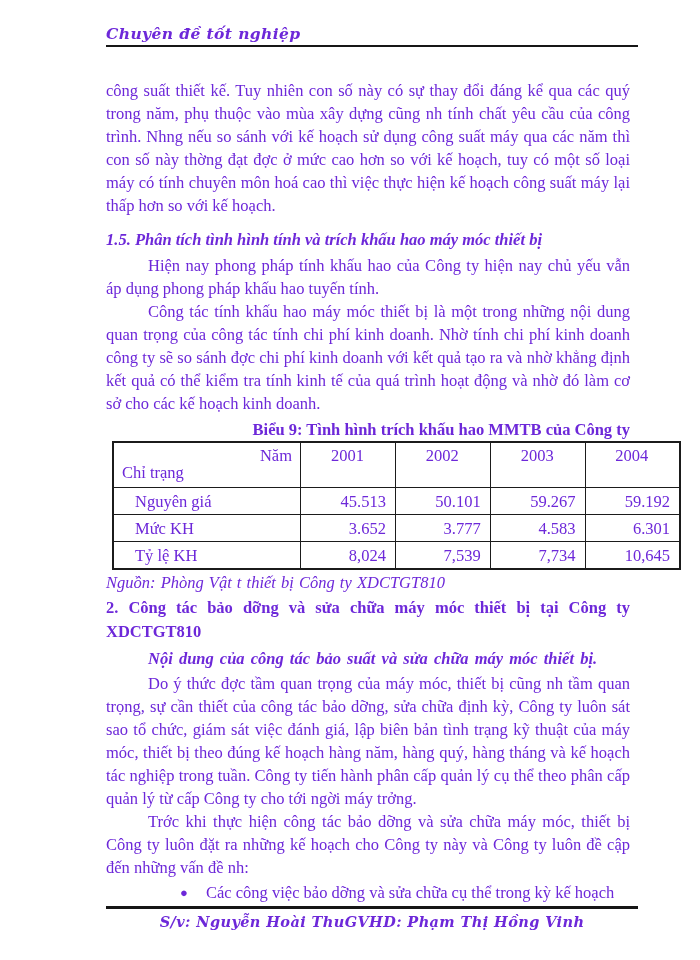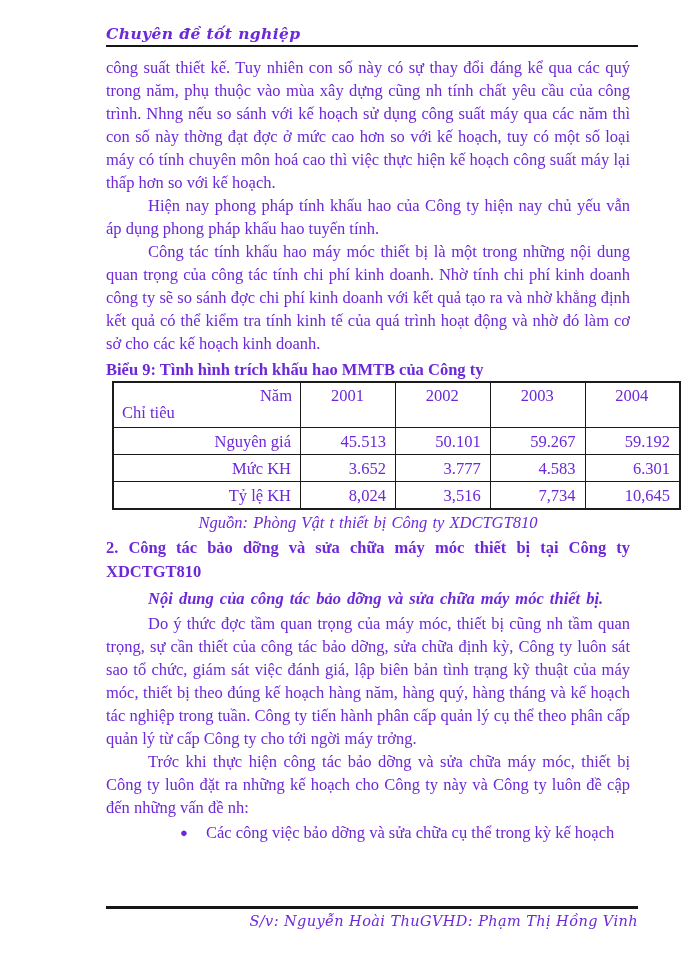--- a/index.html
+++ b/index.html
@@ -20,46 +20,46 @@
     padding-bottom:2px;
     font-family:"DejaVu Serif",serif;
     font-style:italic;font-weight:bold;
     font-size:15.5px;letter-spacing:.4px;
   }
   
   .running-footer{
     position:absolute;left:106px;right:62px;top:906px;
     border-top:3px solid #161616;
     padding-top:4px;
-    display:flex;justify-content:flex-end;
+    display:flex;justify-content:center;
     font-family:"DejaVu Serif",serif;
-    font-style:italic;font-weight:normal;
+    font-style:italic;font-weight:bold;
     font-size:14.5px;letter-spacing:.4px;
   }
   
   .content{
-    position:absolute;left:106px;right:70px;top:56px;
+    position:absolute;left:106px;right:70px;top:79px;
     font-size:16.5px;line-height:23px;text-align:justify;
   }
   p{margin:0;text-indent:42px;}
   p.no-indent{text-indent:0;}
   .h-bold-italic{
     font-weight:bold;font-style:italic;
     margin:11px 0 3px 0;text-indent:0;
   }
   .h-section{
     font-weight:bold;margin:2px 0 0 0;text-indent:0;
     line-height:24px;
   }
   .h-sub{
     font-weight:bold;font-style:italic;
     margin:3px 0 2px 0;text-indent:42px;word-spacing:2px;
   }
   .tbl-caption{
-    font-weight:bold;text-align:left;margin:3px 0 0 0;text-indent:0;
+    font-weight:bold;text-align:right;margin:3px 0 0 0;text-indent:0;
   }
   .tbl-unit{
     text-align:right;margin:0;text-indent:0;line-height:21px;
   }
   table.dep{
     border-collapse:collapse;
     margin-left:6px;
     width:569px;
     table-layout:fixed;
   }
@@ -68,64 +68,65 @@
     font-size:16.5px;
     padding:1px 9px 1px 8px;
     height:24px;
   }
   table.dep tr.hdr td{border-bottom:1.5px solid #1b1b1b;}
   table.dep td.corner{position:relative;height:44px;padding:0;}
   table.dep td.corner .top-right{position:absolute;top:1px;right:8px;}
   table.dep td.corner .bottom-left{position:absolute;bottom:3px;left:8px;}
   table.dep td.year{text-align:center;vertical-align:top;padding-top:1px;}
   table.dep td.num{text-align:right;}
-  table.dep td.lbl{text-align:right;padding-left:21px;}
+  table.dep td.lbl{text-align:left;padding-left:21px;}
   table.dep{border:2px solid #1b1b1b;}
   .tbl-source{
-    font-style:italic;text-align:center;margin:1px 0 0 0;text-indent:0;
+    font-style:italic;text-align:left;margin:1px 0 0 0;text-indent:0;
     word-spacing:1px;
   }
   .bullet-item{
     display:flex;margin:2px 0 0 74px;text-align:left;
   }
   .bullet-glyph{width:26px;flex:0 0 26px;font-size:13px;line-height:23px;}
 </style>
 </head>
 <body>
 
 <div class="page">
 
   <div class="running-header">
     <span>Chuyên đề tốt nghiệp</span>
   </div>
 
   <div class="content">
 
     <p class="no-indent">công suất thiết kế. Tuy nhiên con số này có sự thay đổi đáng kể qua các quý trong năm, phụ thuộc vào mùa xây dựng cũng nh  tính chất yêu cầu của công trình. Nhng  nếu so sánh với kế hoạch sử dụng công suất máy qua các năm thì con số này thờng  đạt đợc  ở mức cao hơn so với kế hoạch, tuy có một số loại máy có tính  chuyên môn hoá cao thì việc thực hiện kế hoạch công suất máy lại thấp hơn so với kế hoạch.</p>
 
+    <p class="h-bold-italic">1.5. Phân tích tình hình tính và trích khấu hao máy móc thiết bị</p>
 
     <p>Hiện nay phong  pháp tính khấu  hao của Công ty hiện nay chủ yếu vẫn áp dụng phong  pháp khấu hao tuyến tính.</p>
 
     <p>Công tác tính khấu hao máy móc thiết bị là một trong những nội dung quan trọng của công tác tính chi phí kinh doanh. Nhờ tính chi phí kinh doanh công ty sẽ so sánh đợc  chi phí kinh doanh với kết quả tạo ra và nhờ khẳng định kết quả có thể kiểm tra tính kinh tế của quá trình hoạt động và nhờ đó làm cơ sở cho các kế hoạch kinh doanh.</p>
 
     <p class="tbl-caption">Biểu 9: Tình hình trích khấu hao MMTB của Công ty</p>
 
     <table class="dep">
       <colgroup>
         <col style="width:170px">
           <col style="width:86px">
           <col style="width:86px">
           <col style="width:86px">
           <col style="width:86px">
       </colgroup>
       <tbody>
           <tr class="hdr">
         <td class="corner">
           <span class="top-right">Năm</span>
-          <span class="bottom-left">Chỉ tiêu</span>
+          <span class="bottom-left">Chỉ trạng</span>
         </td>
         <td class="year">2001</td>
         <td class="year">2002</td>
         <td class="year">2003</td>
         <td class="year">2004</td>
       </tr>
       <tr>
         <td class="lbl">Nguyên giá</td>
         <td class="num">45.513</td>
         <td class="num">50.101</td>
@@ -135,32 +136,32 @@
       <tr>
         <td class="lbl">Mức KH</td>
         <td class="num">3.652</td>
         <td class="num">3.777</td>
         <td class="num">4.583</td>
         <td class="num">6.301</td>
       </tr>
       <tr>
         <td class="lbl">Tỷ lệ KH</td>
         <td class="num">8,024</td>
-        <td class="num">3,516</td>
+        <td class="num">7,539</td>
         <td class="num">7,734</td>
         <td class="num">10,645</td>
       </tr>
     </tbody>
       </table>
 
     <p class="tbl-source">Nguồn: Phòng Vật t  thiết bị Công ty XDCTGT810</p>
 
     <p class="h-section">2. Công tác bảo dỡng   và sửa chữa máy móc thiết bị tại Công ty XDCTGT810</p>
 
-    <p class="h-sub">Nội dung của công tác bảo dỡng   và sửa chữa máy móc thiết bị.</p>
+    <p class="h-sub">Nội dung của công tác bảo suất   và sửa chữa máy móc thiết bị.</p>
 
     <p>Do ý thức đợc   tầm quan trọng của máy móc, thiết  bị cũng nh   tầm quan trọng, sự cần thiết của công tác bảo dỡng,   sửa chữa định kỳ, Công ty luôn sát sao tổ chức, giám sát việc đánh giá, lập biên bản tình trạng kỹ thuật của máy móc, thiết  bị theo đúng kế hoạch hàng năm, hàng quý, hàng tháng và kế hoạch tác nghiệp trong tuần. Công ty tiến hành phân cấp quản lý cụ thể theo phân cấp quản lý từ cấp Công ty cho tới ngời   máy trởng.</p>
 
     <p>Trớc   khi thực hiện công tác bảo dỡng   và sửa chữa máy móc, thiết bị Công ty luôn đặt ra những kế hoạch cho Công ty này và Công ty luôn đề cập đến những vấn đề nh:</p>
 
     <div class="bullet-item">
       <span class="bullet-glyph">●</span>
       <span>Các công việc bảo dỡng   và sửa chữa cụ thể trong kỳ kế hoạch</span>
     </div>
 

